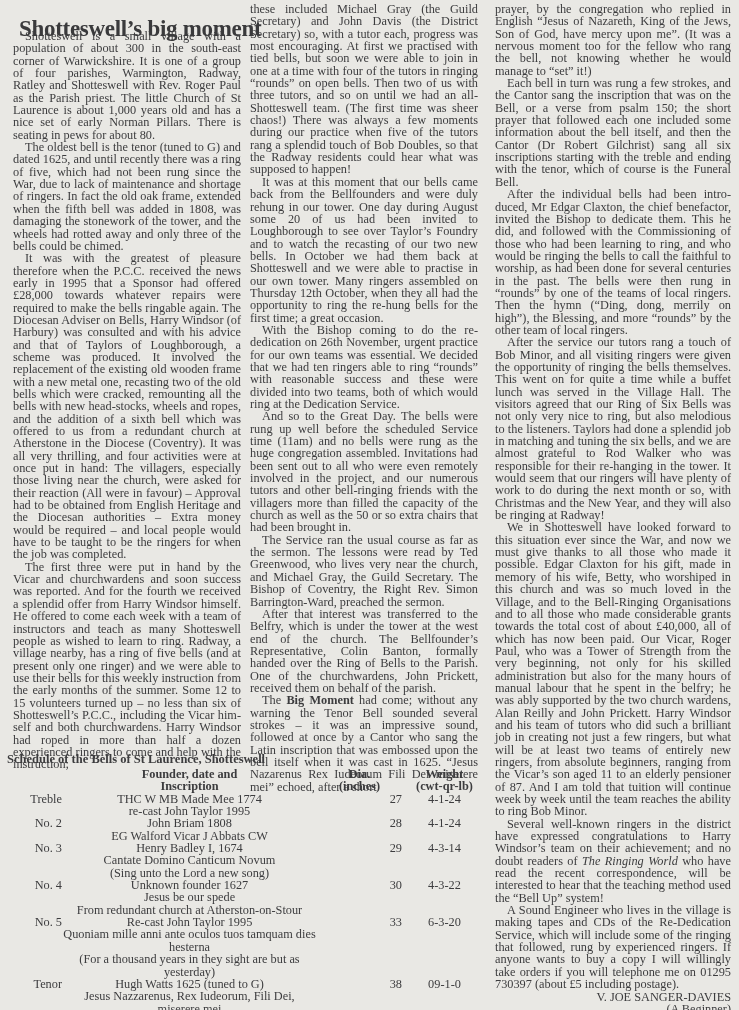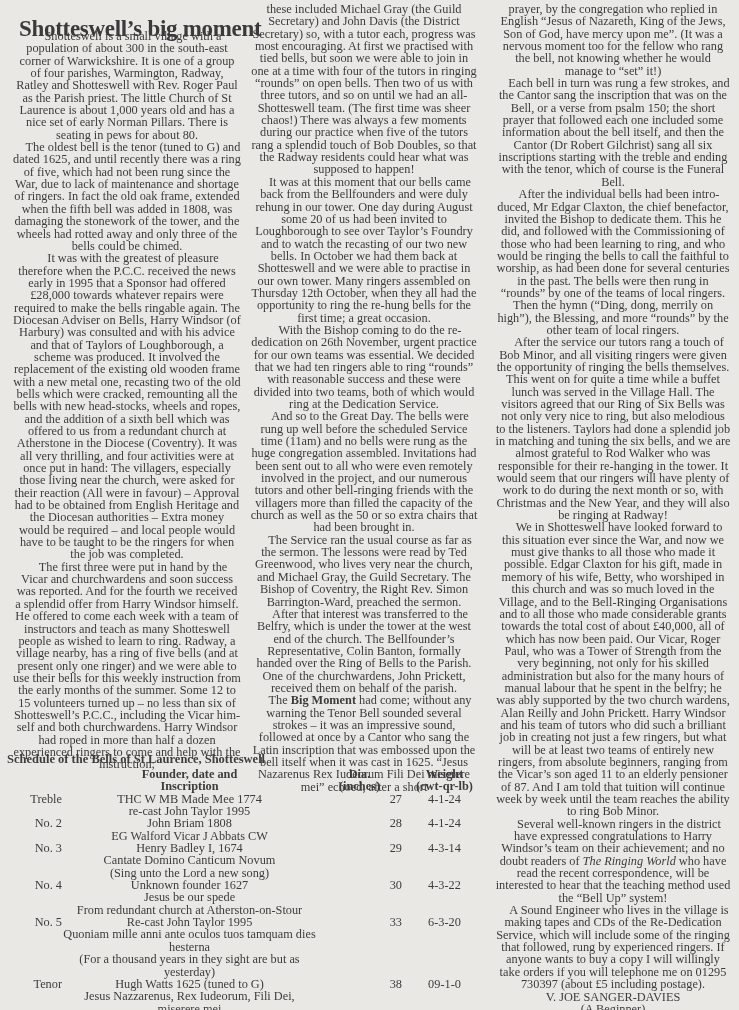--- a/index.html
+++ b/index.html
@@ -12,21 +12,21 @@
   .page { position: relative; width: 739px; height: 1010px; }
   .title {
     position: absolute; left: 7px; top: 2px;
     font-size: 23px; font-weight: bold; letter-spacing: -0.3px;
     color: #3a3a3c; margin: 12px; line-height: 30px;
   }
   .col {
     position: absolute; font-size: 12.3px; line-height: 12.35px;
     text-align: justify; hyphens: manual;
   }
-  .col p { margin: 0; text-indent: 12px; text-align: center; }
+  .col p { margin: 0; text-indent: 12px; }
   .col1 { left: 13px; top: 30px; width: 228px; }
   .col2 { left: 250px; top: 3px; width: 228px; }
   .col3 { left: 495px; top: 3px; width: 236px; }
   .sig { text-align: right; text-indent: 0 !important; }
   .sched-title {
     position: absolute; left: 7px; top: 752px;
     font-size: 12.5px; font-weight: bold; margin: 0; font-family: Liberation Serif, serif;
   }
   table.sched {
     position: absolute; left: 7px; top: 768px; width: 480px;

